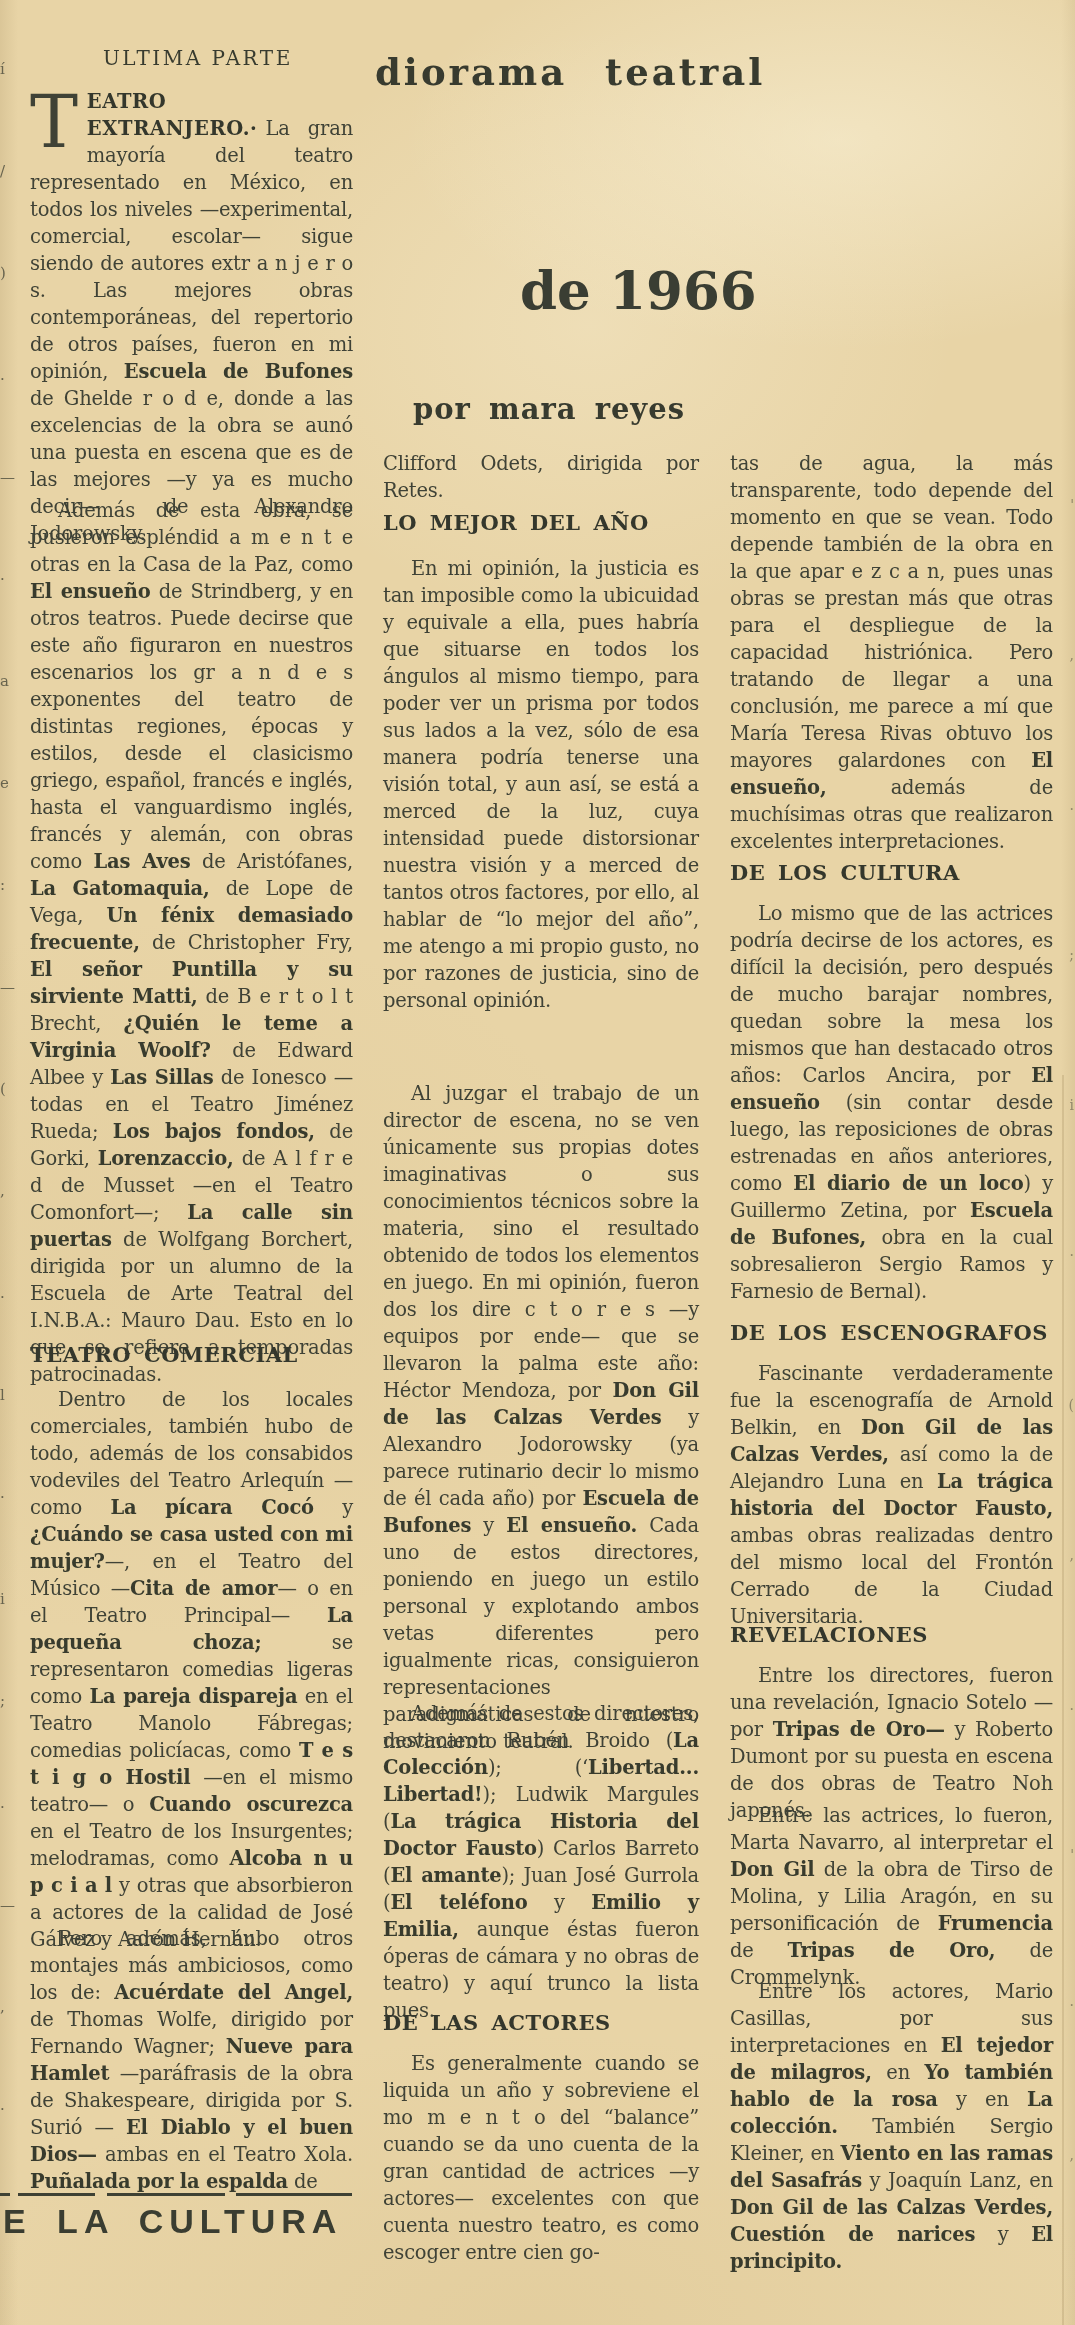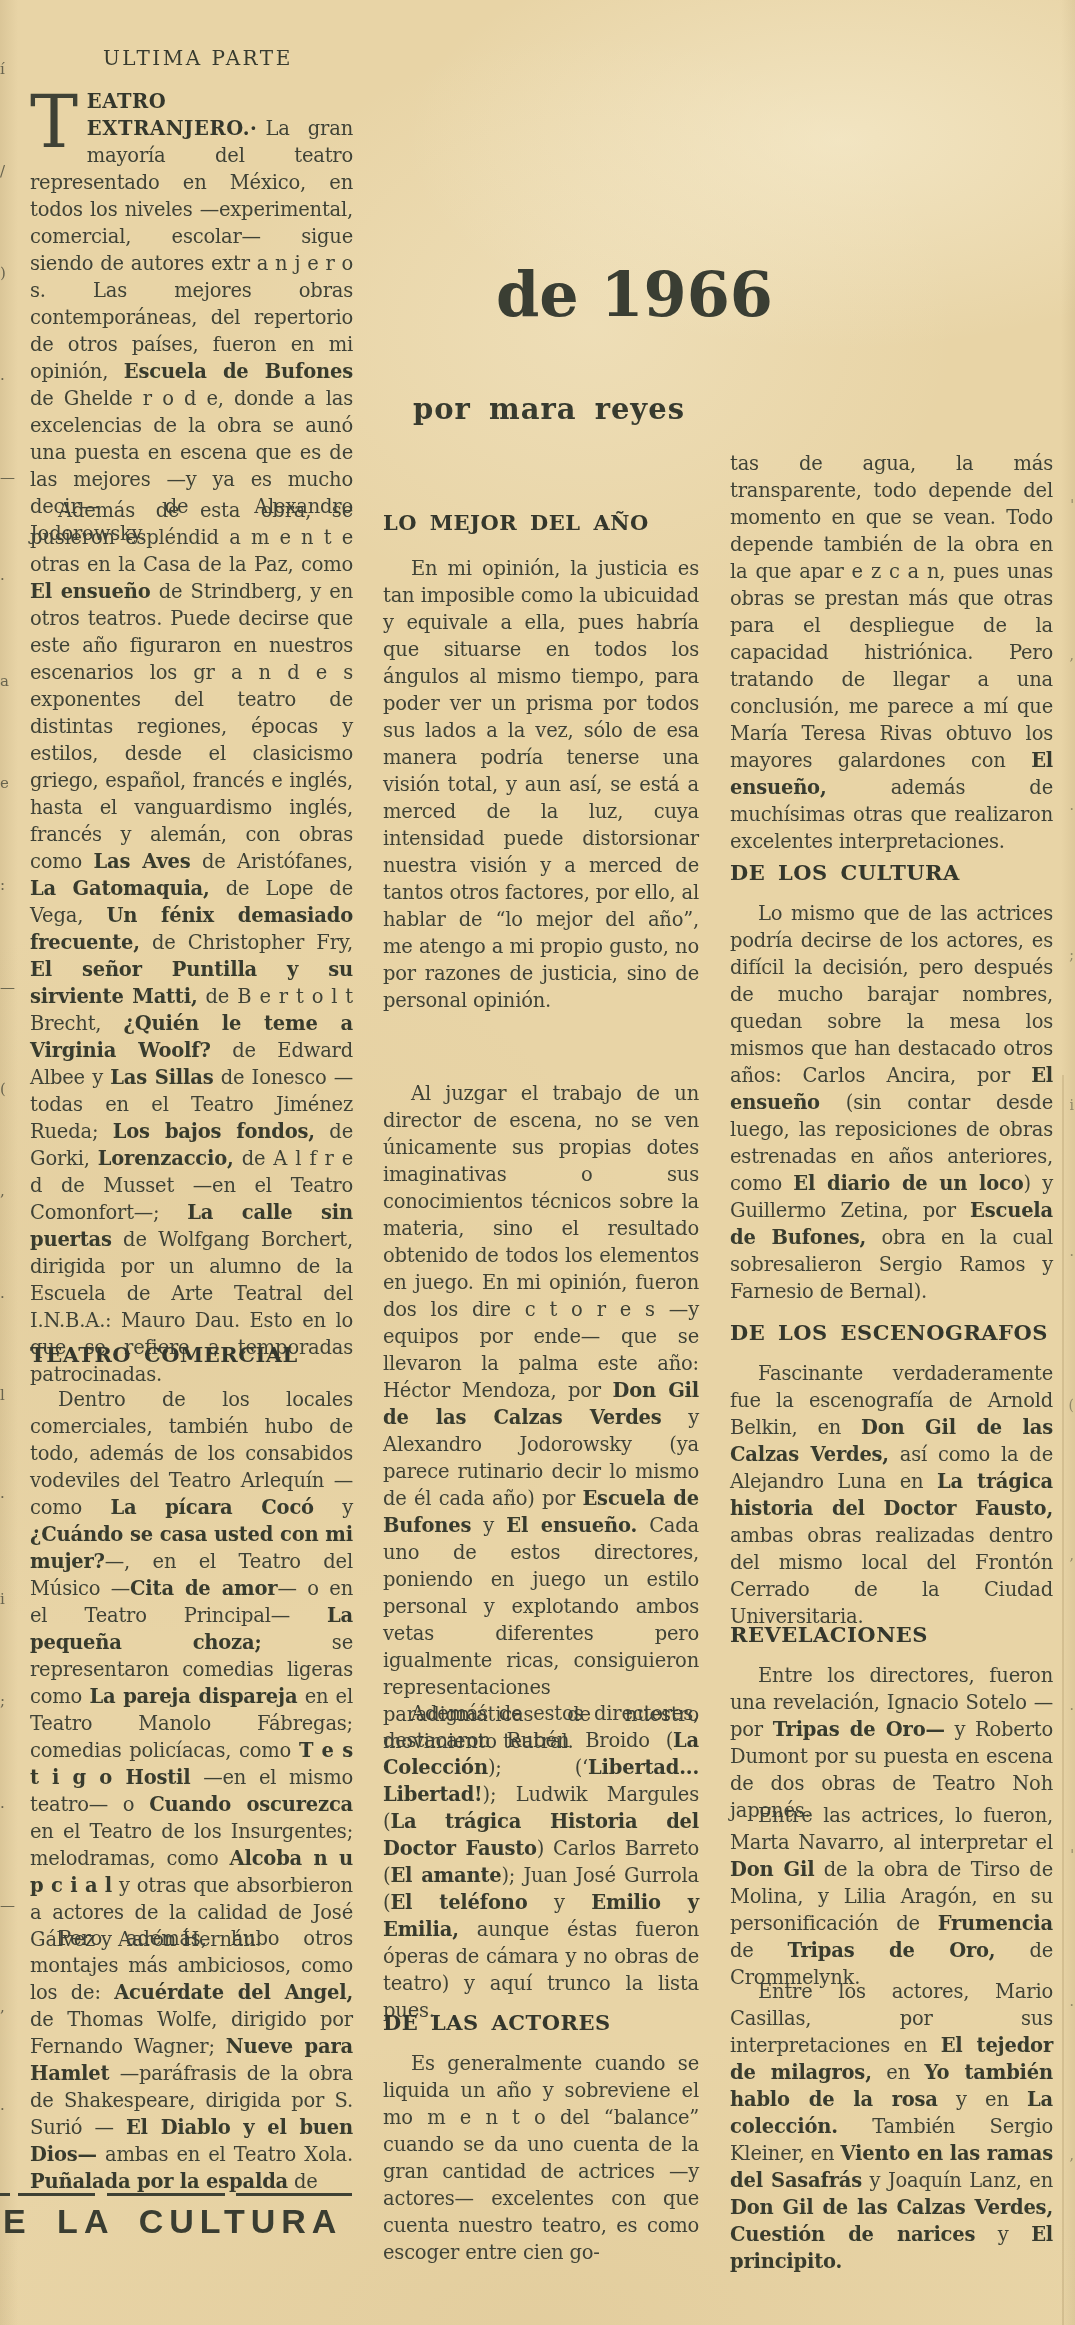--- a/index.html
+++ b/index.html
@@ -14,21 +14,21 @@
       radial-gradient(ellipse 820px 420px at 50% 100%, rgba(190,160,100,.12), transparent 70%),
       linear-gradient(90deg, rgba(120,95,50,.12), transparent 18px),
       linear-gradient(270deg, rgba(120,95,50,.10), transparent 14px);
     color:#3f4236;}
   .abs{position:absolute;}
   
   .kicker{left:103px;top:46px;font-size:20px;font-weight:normal;letter-spacing:2.5px;color:#383b2f;white-space:nowrap;}
   .coltitle{left:375px;top:50px;font-size:37px;font-weight:bold;letter-spacing:3px;word-spacing:22px;color:#383b2f;white-space:nowrap;}
   .hl{font-weight:bold;color:#3a3e33;white-space:nowrap;line-height:1;}
   .hl1{left:545px;top:130px;font-size:76px;}
-  .hl2{left:496px;top:264px;font-size:62px;}
+  .hl2{left:520px;top:264px;font-size:53px;}
   .byline{left:413px;top:392px;font-size:29px;font-weight:bold;letter-spacing:1px;word-spacing:7px;color:#383b2f;white-space:nowrap;}
   
   .col{position:absolute;top:0;height:2325px;}
   #col1{left:30px;width:323px;}
   #col2{left:383px;width:316px;}
   #col3{left:730px;width:323px;}
   .block{position:absolute;left:0;width:100%;}
   .para{font-size:19.5px;line-height:27px;letter-spacing:-0.2px;text-align:justify;color:#3f4236;}
   .para b{color:#383b2d;}
   .indent{text-indent:28px;}
@@ -45,34 +45,36 @@
   .edge-left{left:0;top:18px;width:12px;line-height:102px;color:rgba(64,66,52,.75);}
   .edge-right{right:1px;top:430px;width:10px;line-height:150px;font-size:14px;color:rgba(64,66,52,.5);text-align:right;}
   .crease{left:1062px;top:1075px;width:2px;height:1250px;background:rgba(110,85,45,.16);}
 </style>
 </head>
 <body>
 
 <div id="page">
 
   <div class="abs kicker">ULTIMA PARTE</div>
+  <div class="abs coltitle">diorama teatral</div>
   <div class="abs hl hl2">de 1966</div>
   <div class="abs byline">por mara reyes</div>
 
   <div class="col" id="col1">
     <div class="block para" style="top:88px">
       <span class="dropcap">T</span><span class="lede-head">EATRO EXTRANJERO.·</span><span>La gran mayoría del teatro representado en México, en todos los niveles —experimental, comercial, escolar— sigue siendo de autores extr a n j e r o s. Las mejores obras contemporáneas, del repertorio de otros países, fueron en mi opinión, <b>Escuela de Bufones</b> de Ghelde r o d e, donde a las excelencias de la obra se aunó una puesta en escena que es de las mejores —y ya es mucho decir— de Alexandro Jodorowsky.</span>
     </div>
     <div class="block para indent" style="top:497px">Además de esta obra, se pusieron espléndid a m e n t e otras en la Casa de la Paz, como <b>El ensueño</b> de Strindberg, y en otros teatros. Puede decirse que este año figuraron en nuestros escenarios los gr a n d e s exponentes del teatro de distintas regiones, épocas y estilos, desde el clasicismo griego, español, francés e inglés, hasta el vanguardismo inglés, francés y alemán, con obras como <b>Las Aves</b> de Aristófanes, <b>La Gatomaquia,</b> de Lope de Vega, <b>Un fénix demasiado frecuente,</b> de Christopher Fry, <b>El señor Puntilla y su sirviente Matti,</b> de B e r t o l t Brecht, <b>¿Quién le teme a Virginia Woolf?</b> de Edward Albee y <b>Las Sillas</b> de Ionesco —todas en el Teatro Jiménez Rueda; <b>Los bajos fondos,</b> de Gorki, <b>Lorenzaccio,</b> de A l f r e d de Musset —en el Teatro Comonfort—; <b>La calle sin puertas</b> de Wolfgang Borchert, dirigida por un alumno de la Escuela de Arte Teatral del I.N.B.A.: Mauro Dau. Esto en lo que se refiere a temporadas patrocinadas.</div>
     <div class="block head" style="top:1342px">TEATRO COMERCIAL</div>
     <div class="block para indent" style="top:1386px">Dentro de los locales comerciales, también hubo de todo, además de los consabidos vodeviles del Teatro Arlequín —como <b>La pícara Cocó</b> y <b>¿Cuándo se casa usted con mi mujer?</b>—, en el Teatro del Músico —<b>Cita de amor</b>— o en el Teatro Principal— <b>La pequeña choza;</b> se representaron comedias ligeras como <b>La pareja dispareja</b> en el Teatro Manolo Fábregas; comedias policíacas, como <b>T e s t i g o Hostil</b> —en el mismo teatro— o <b>Cuando oscurezca</b> en el Teatro de los Insurgentes; melodramas, como <b>Alcoba n u p c i a l</b> y otras que absorbieron a actores de la calidad de José Gálvez y Aarón Hernán.</div>
     <div class="block para indent" style="top:1925px">Pero además, hubo otros montajes más ambiciosos, como los de: <b>Acuérdate del Angel,</b> de Thomas Wolfe, dirigido por Fernando Wagner; <b>Nueve para Hamlet</b> —paráfrasis de la obra de Shakespeare, dirigida por S. Surió — <b>El Diablo y el buen Dios—</b> ambas en el Teatro Xola. <b>Puñalada por la espalda</b> de</div>
   </div>
 
   <div class="col" id="col2">
+    <div class="block para" style="top:450px">Clifford Odets, dirigida por Retes.</div>
     <div class="block head" style="top:510px">LO MEJOR DEL AÑO</div>
     <div class="block para indent" style="top:555px">En mi opinión, la justicia es tan imposible como la ubicuidad y equivale a ella, pues habría que situarse en todos los ángulos al mismo tiempo, para poder ver un prisma por todos sus lados a la vez, sólo de esa manera podría tenerse una visión total, y aun así, se está a merced de la luz, cuya intensidad puede distorsionar nuestra visión y a merced de tantos otros factores, por ello, al hablar de “lo mejor del año”, me atengo a mi propio gusto, no por razones de justicia, sino de personal opinión.</div>
     <div class="block para indent" style="top:1080px">Al juzgar el trabajo de un director de escena, no se ven únicamente sus propias dotes imaginativas o sus conocimientos técnicos sobre la materia, sino el resultado obtenido de todos los elementos en juego. En mi opinión, fueron dos los dire c t o r e s —y equipos por ende— que se llevaron la palma este año: Héctor Mendoza, por <b>Don Gil de las Calzas Verdes</b> y Alexandro Jodorowsky (ya parece rutinario decir lo mismo de él cada año) por <b>Escuela de Bufones</b> y <b>El ensueño.</b> Cada uno de estos directores, poniendo en juego un estilo personal y explotando ambos vetas diferentes pero igualmente ricas, consiguieron representaciones paradigmáticas de nuestro movimiento teatral.</div>
     <div class="block para indent" style="top:1700px">Además de estos directores, destacaron Rubén Broido (<b>La Colección</b>); (‘<b>Libertad... Libertad!</b>); Ludwik Margules (<b>La trágica Historia del Doctor Fausto</b>) Carlos Barreto (<b>El amante</b>); Juan José Gurrola (<b>El teléfono</b> y <b>Emilio y Emilia,</b> aunque éstas fueron óperas de cámara y no obras de teatro) y aquí trunco la lista pues.</div>
     <div class="block head" style="top:2010px">DE LAS ACTORES</div>
     <div class="block para indent" style="top:2050px">Es generalmente cuando se liquida un año y sobreviene el mo m e n t o del “balance” cuando se da uno cuenta de la gran cantidad de actrices —y actores— excelentes con que cuenta nuestro teatro, es como escoger entre cien go-</div>
   </div>
 
   <div class="col" id="col3">
     <div class="block para" style="top:450px">tas de agua, la más transparente, todo depende del momento en que se vean. Todo depende también de la obra en la que apar e z c a n, pues unas obras se prestan más que otras para el despliegue de la capacidad histriónica. Pero tratando de llegar a una conclusión, me parece a mí que María Teresa Rivas obtuvo los mayores galardones con <b>El ensueño,</b> además de muchísimas otras que realizaron excelentes interpretaciones.</div>

